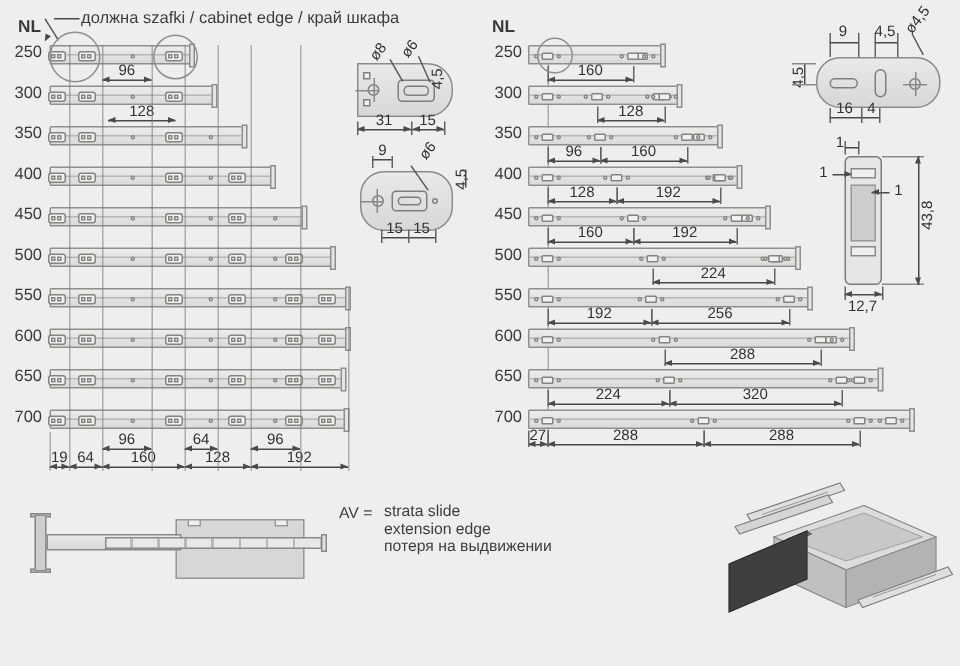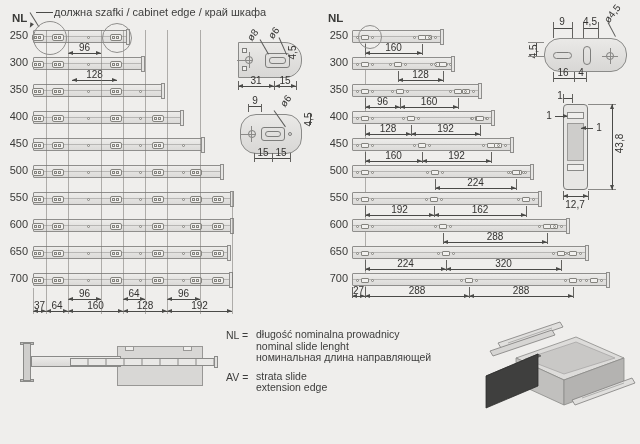--- a/index.html
+++ b/index.html
@@ -290,21 +290,21 @@
       <div class="ar arl" style="left: 123px; top: 297px;"></div>
       <div class="ar arr" style="left: 140px; top: 297px;"></div>
       <div class="dimlab" style="left: 119px; top: 288px; width: 30px;">64</div>
       <div class="dline" style="left: 167px; top: 299px; width: 33px;"></div>
       <div class="ar arl" style="left: 167px; top: 297px;"></div>
       <div class="ar arr" style="left: 195px; top: 297px;"></div>
       <div class="dimlab" style="left: 168.5px; top: 288px; width: 30px;">96</div>
       <div class="dline" style="left: 33px; top: 311px; width: 13px;"></div>
       <div class="ar arl" style="left: 33px; top: 309px;"></div>
       <div class="ar arr" style="left: 41px; top: 309px;"></div>
-      <div class="dimlab" style="left: 24.5px; top: 300px; width: 30px;">37</div>
+      <div class="dimlab" style="left: 24.5px; top: 300px; width: 30px;">19</div>
       <div class="dline" style="left: 46px; top: 311px; width: 22px;"></div>
       <div class="ar arl" style="left: 46px; top: 309px;"></div>
       <div class="ar arr" style="left: 63px; top: 309px;"></div>
       <div class="dimlab" style="left: 42px; top: 300px; width: 30px;">64</div>
       <div class="dline" style="left: 68px; top: 311px; width: 55px;"></div>
       <div class="ar arl" style="left: 68px; top: 309px;"></div>
       <div class="ar arr" style="left: 118px; top: 309px;"></div>
       <div class="dimlab" style="left: 80.5px; top: 300px; width: 30px;">160</div>
       <div class="dline" style="left: 123px; top: 311px; width: 44px;"></div>
       <div class="ar arl" style="left: 123px; top: 309px;"></div>
@@ -497,21 +497,21 @@
       <div class="hd" style="left: 440px; top: 198px;"></div>
       <div class="dline" style="left: 365px; top: 215px; width: 69px;"></div>
       <div class="ar arl" style="left: 365px; top: 213px;"></div>
       <div class="ar arr" style="left: 429px; top: 213px;"></div>
       <div class="dimlab" style="left: 384.5px; top: 204px; width: 30px;">192</div>
       <div class="tick" style="left: 365px; top: 206px; height: 11px;"></div>
       <div class="tick" style="left: 434px; top: 206px; height: 11px;"></div>
       <div class="dline" style="left: 434px; top: 215px; width: 92px;"></div>
       <div class="ar arl" style="left: 434px; top: 213px;"></div>
       <div class="ar arr" style="left: 521px; top: 213px;"></div>
-      <div class="dimlab" style="left: 465px; top: 204px; width: 30px;">162</div>
+      <div class="dimlab" style="left: 465px; top: 204px; width: 30px;">256</div>
       <div class="tick" style="left: 434px; top: 206px; height: 11px;"></div>
       <div class="tick" style="left: 526px; top: 206px; height: 11px;"></div>
       <div class="nlv" style="left: 320px; top: 218px; width: 28px;">600</div>
       <div class="bar" style="left: 352px; top: 219px; width: 216px;">
         <div class="mid"></div>
       </div>
       <div class="cap" style="left: 566px; top: 218px;"></div>
       <div class="rg" style="left: 361px; top: 224px;"></div>
       <div class="hd" style="left: 356px; top: 225px;"></div>
       <div class="hd" style="left: 371px; top: 225px;"></div>
@@ -725,30 +725,23 @@
     <polygon points="38,42 86,64 86,89 38,67" fill="#c1c0be" stroke="#8a8a88" stroke-width="0.8"></polygon>
     <polygon points="86,64 146,42 146,67 86,89" fill="#b4b3b1" stroke="#8a8a88" stroke-width="0.8"></polygon>
     <polygon points="8,60 60,38 63,40 11,62" fill="#6f6e6c" stroke="#4a4a48" stroke-width="0.6"></polygon>
     <polygon points="8,60 60,38 60,70 8,92" fill="#3f3f3e" stroke="#2e2e2d" stroke-width="0.8"></polygon>
     <polygon points="94,84 154,62 157,67 97,89" fill="#e0dfdd" stroke="#7f7e7c" stroke-width="0.8"></polygon>
     <line x1="104" y1="82" x2="146" y2="67" stroke="#9a9998" stroke-width="0.7"></line>
     <line x1="30" y1="27" x2="74" y2="12" stroke="#9a9998" stroke-width="0.7"></line>
   </svg>
 
   <div class="legend" style="left:226px;top:329px;">
-    <div class="lrow">
-      <span class="lkey">NL =</span>
-      <span>
-        <span class="lline">długość nominalna prowadnicy</span>
-        <span class="lline">nominal slide lenght</span>
-        <span class="lline">номинальная длина направляющей</span>
-      </span>
-    </div>
     <div class="lrow" style="margin-top:7px;">
       <span class="lkey">AV =</span>
       <span>
         <span class="lline">strata slide</span>
         <span class="lline">extension edge</span>
+        <span class="lline">потеря на выдвижении</span>
       </span>
     </div>
   </div>
 
 </div>
 
 </body></html>

